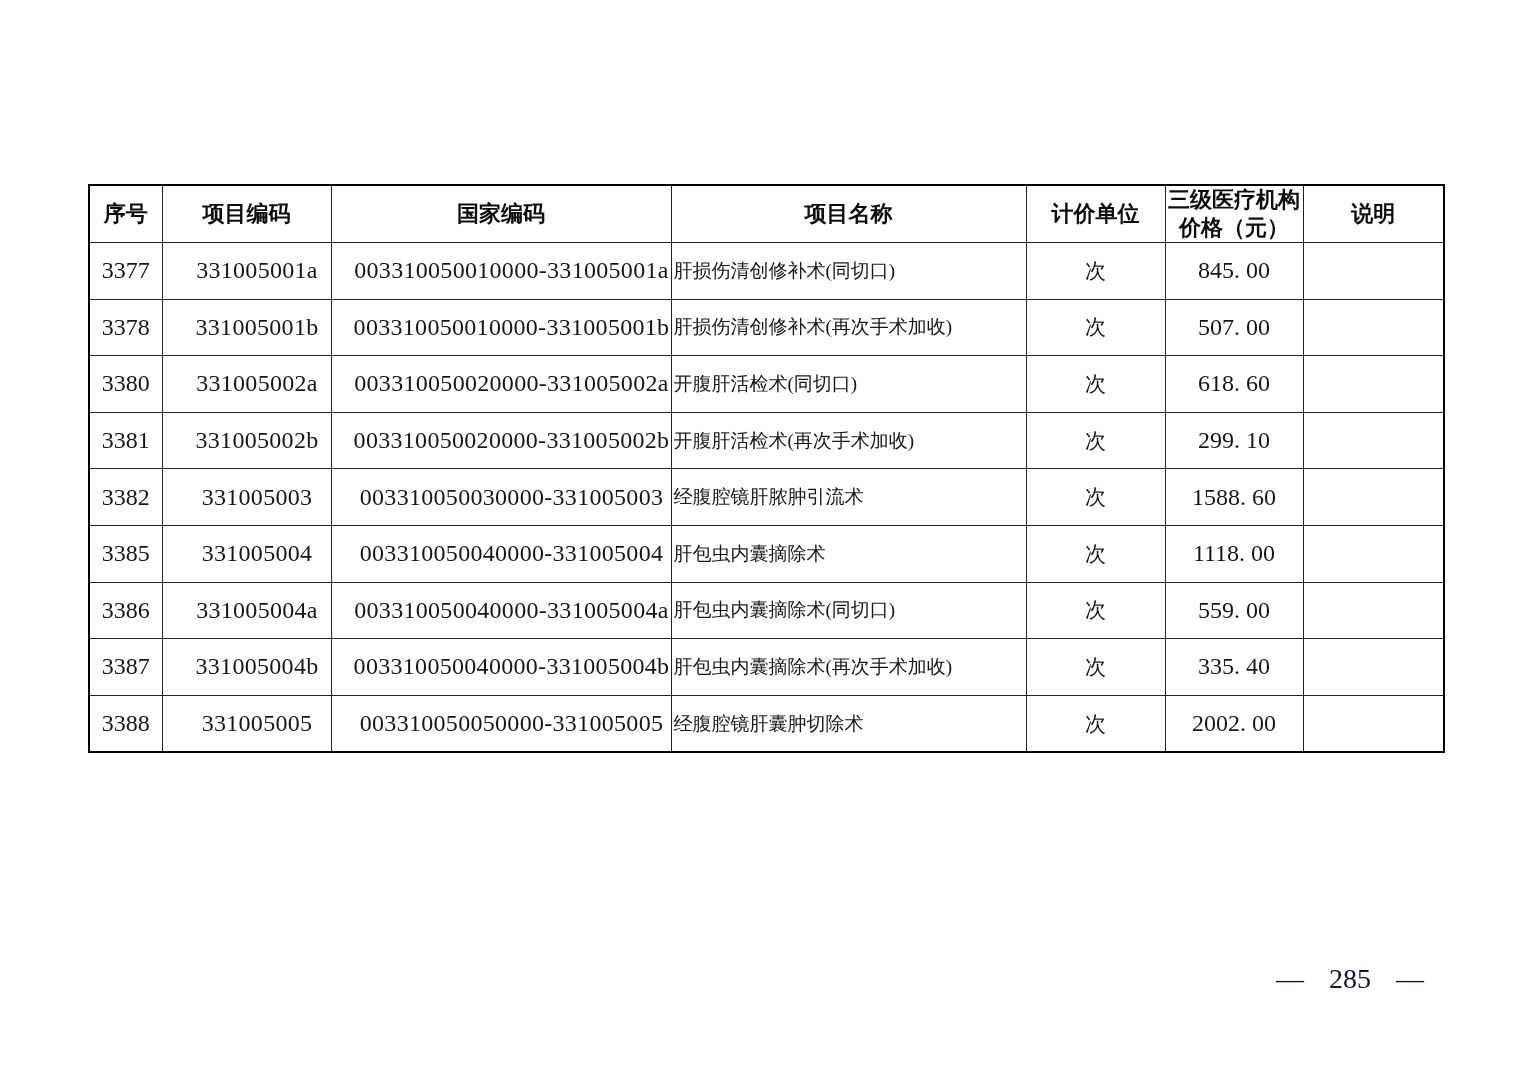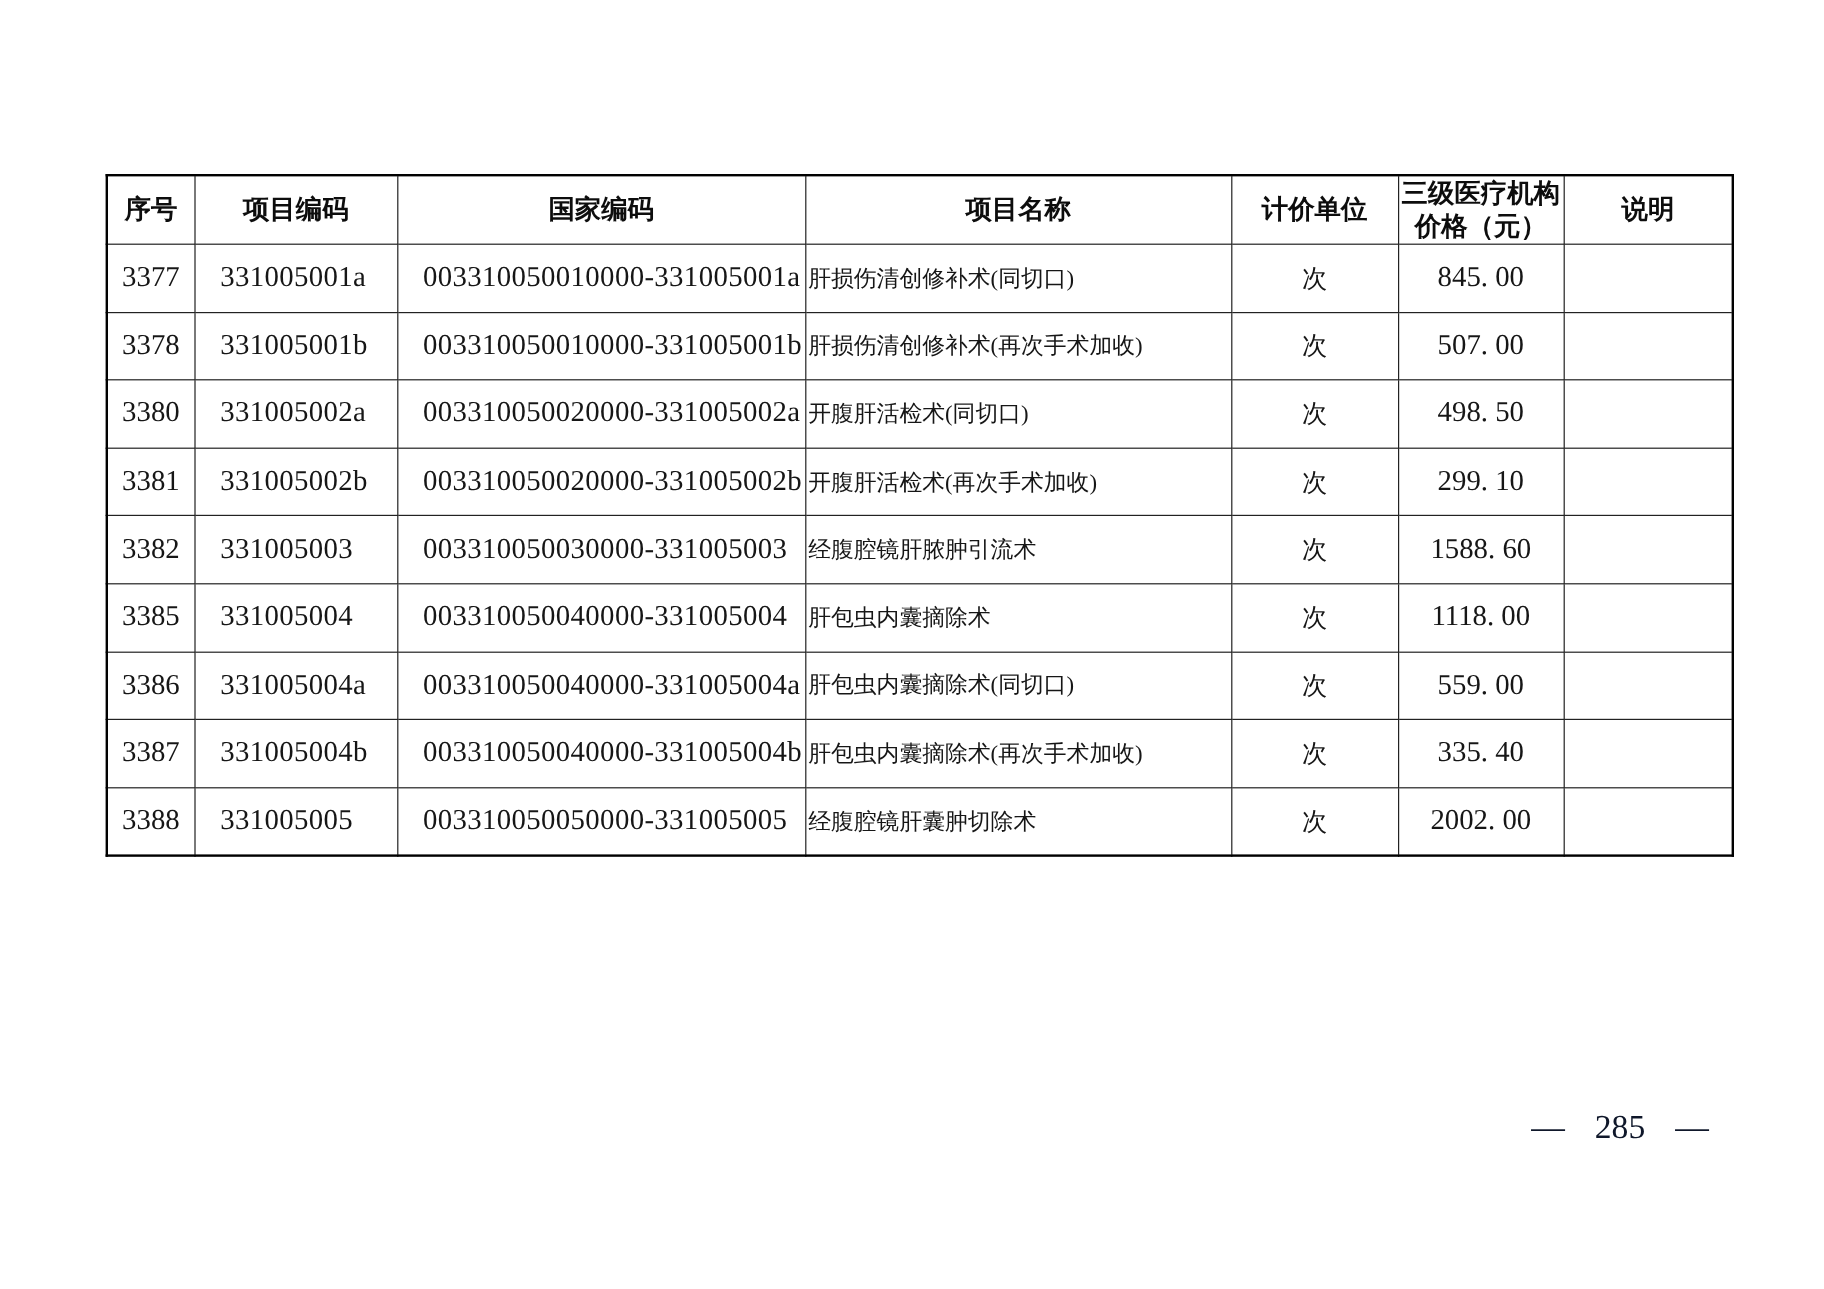--- a/index.html
+++ b/index.html
@@ -1,37 +1,37 @@
 <!DOCTYPE html>
 <html><head>
 <meta charset="utf-8">
 <style>
   html,body{margin:0;padding:0;}
   body{
     width:1520px;height:1074px;background:#ffffff;position:relative;
     font-family:"Liberation Serif","DejaVu Serif",serif;color:#161616;
   }
-  .page{position:absolute;inset:0;background:#ffffff;}
+  .page{position:absolute;inset:0;background:#ffffff;margin-top:39px;}
   table.price{
     position:absolute;left:88px;top:145px;width:1355px;
     border-collapse:collapse;table-layout:fixed;
     border:2px solid #000;
   }
   th,td{
     border:1px solid #222;padding:0;overflow:hidden;white-space:nowrap;
     vertical-align:middle;
   }
   thead th{
     font-family:"Liberation Sans","DejaVu Sans",sans-serif;
     font-weight:bold;font-size:22px;color:#0d0d0d;
     height:56px;text-align:center;line-height:28px;
   }
   tbody td{height:55.6px;font-size:24px;}
   .c-seq{text-align:center;}
-  .c-code,.c-ncode{text-align:left;padding-left:21px;letter-spacing:0.3px;}
+  .c-code,.c-ncode{text-align:center;padding-left:21px;letter-spacing:0.3px;}
   .c-name{text-align:left;padding-left:2px;font-size:19px;}
   .c-unit{text-align:center;font-size:21px;}
   .c-price{text-align:center;}
   .pageno{
     position:absolute;left:1276px;top:924px;
     font-size:28px;color:#0f172a;word-spacing:18px;white-space:nowrap;
   }
 </style>
 </head>
 <body>
@@ -80,21 +80,21 @@
         <td class="c-unit">次</td>
         <td class="c-price">507. 00</td>
         <td class="c-note"></td>
       </tr>
       <tr>
         <td class="c-seq">3380</td>
         <td class="c-code">331005002a</td>
         <td class="c-ncode">003310050020000-331005002a</td>
         <td class="c-name">开腹肝活检术(同切口)</td>
         <td class="c-unit">次</td>
-        <td class="c-price">498. 50</td>
+        <td class="c-price">618. 60</td>
         <td class="c-note"></td>
       </tr>
       <tr>
         <td class="c-seq">3381</td>
         <td class="c-code">331005002b</td>
         <td class="c-ncode">003310050020000-331005002b</td>
         <td class="c-name">开腹肝活检术(再次手术加收)</td>
         <td class="c-unit">次</td>
         <td class="c-price">299. 10</td>
         <td class="c-note"></td>

